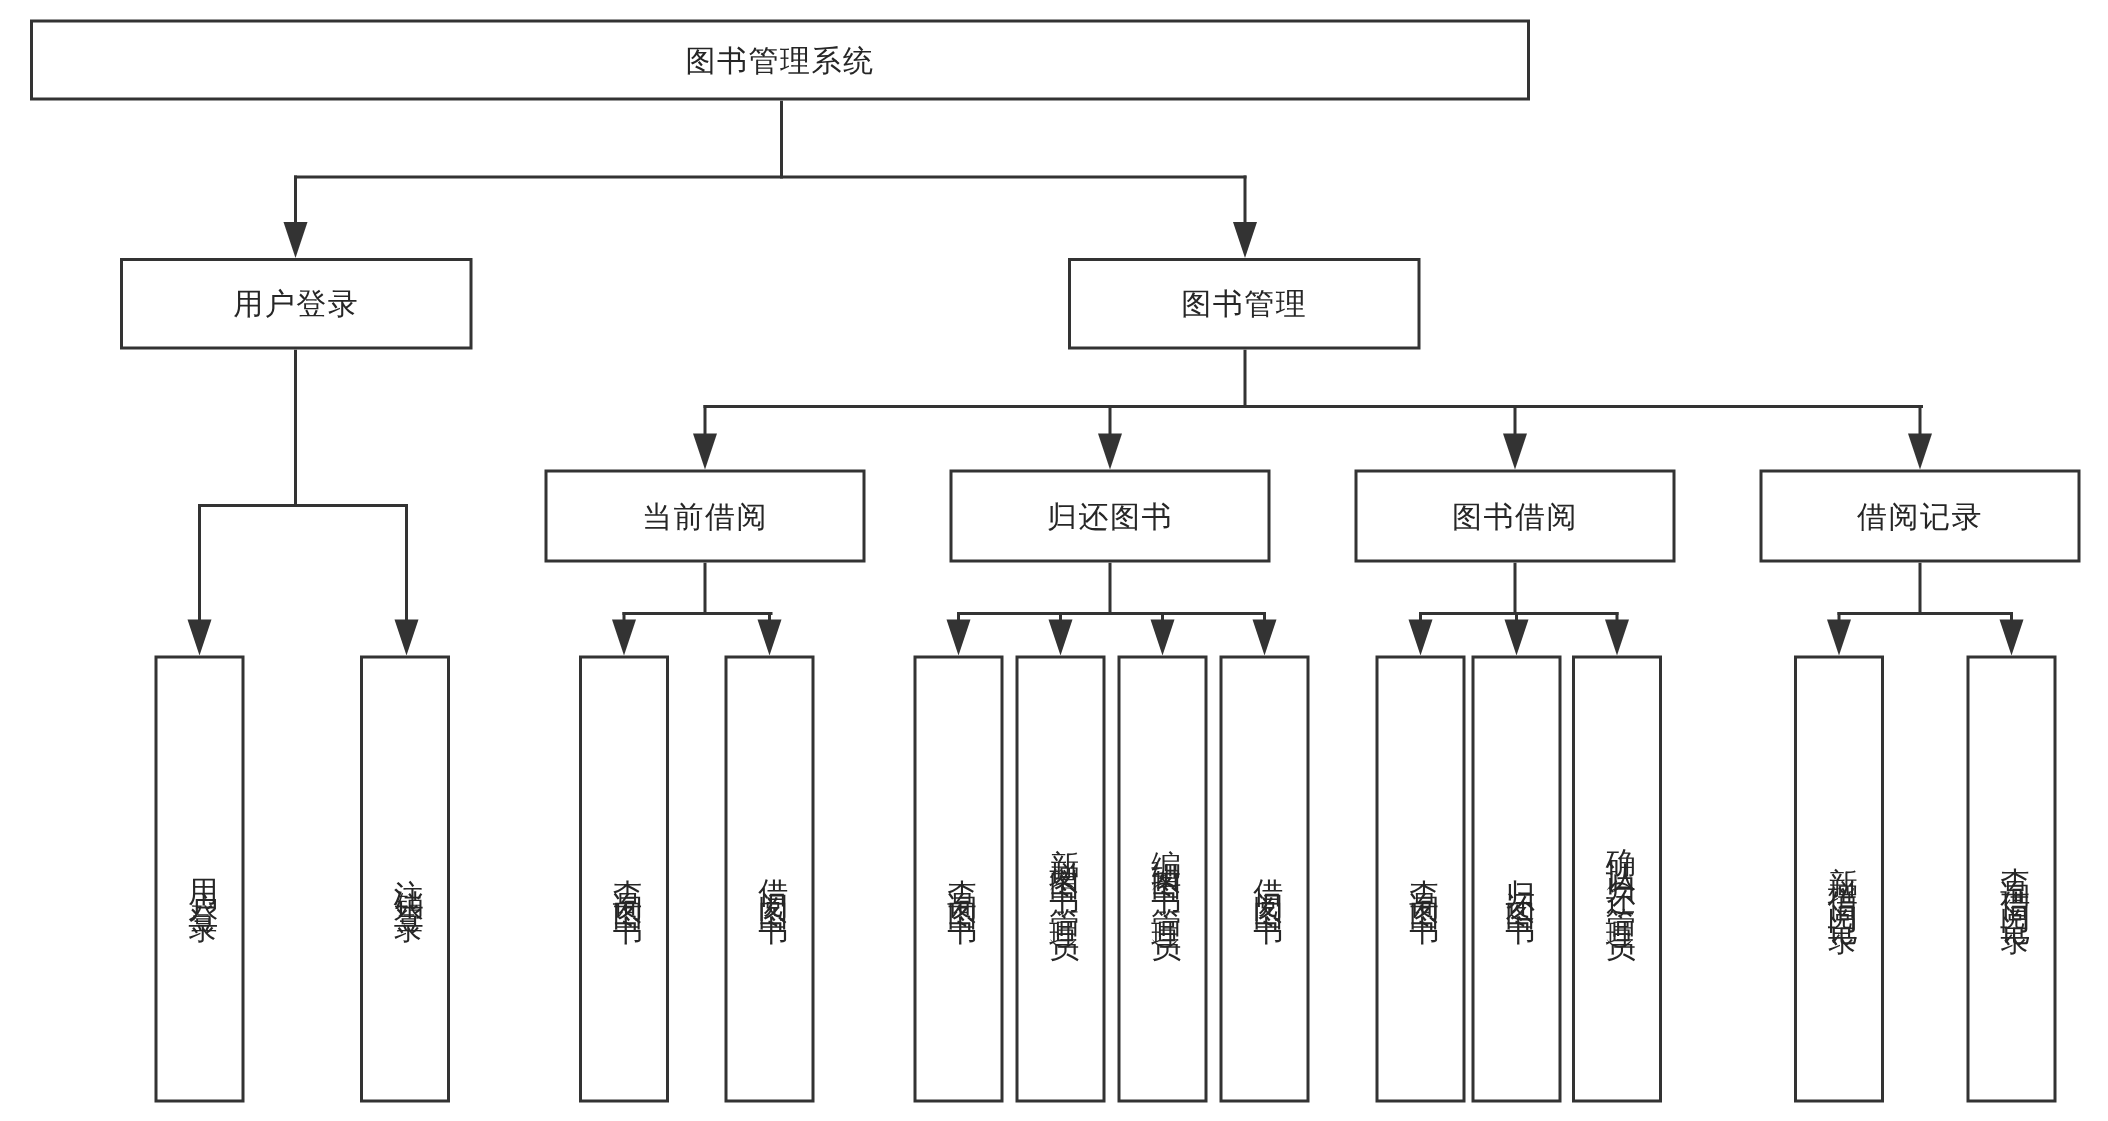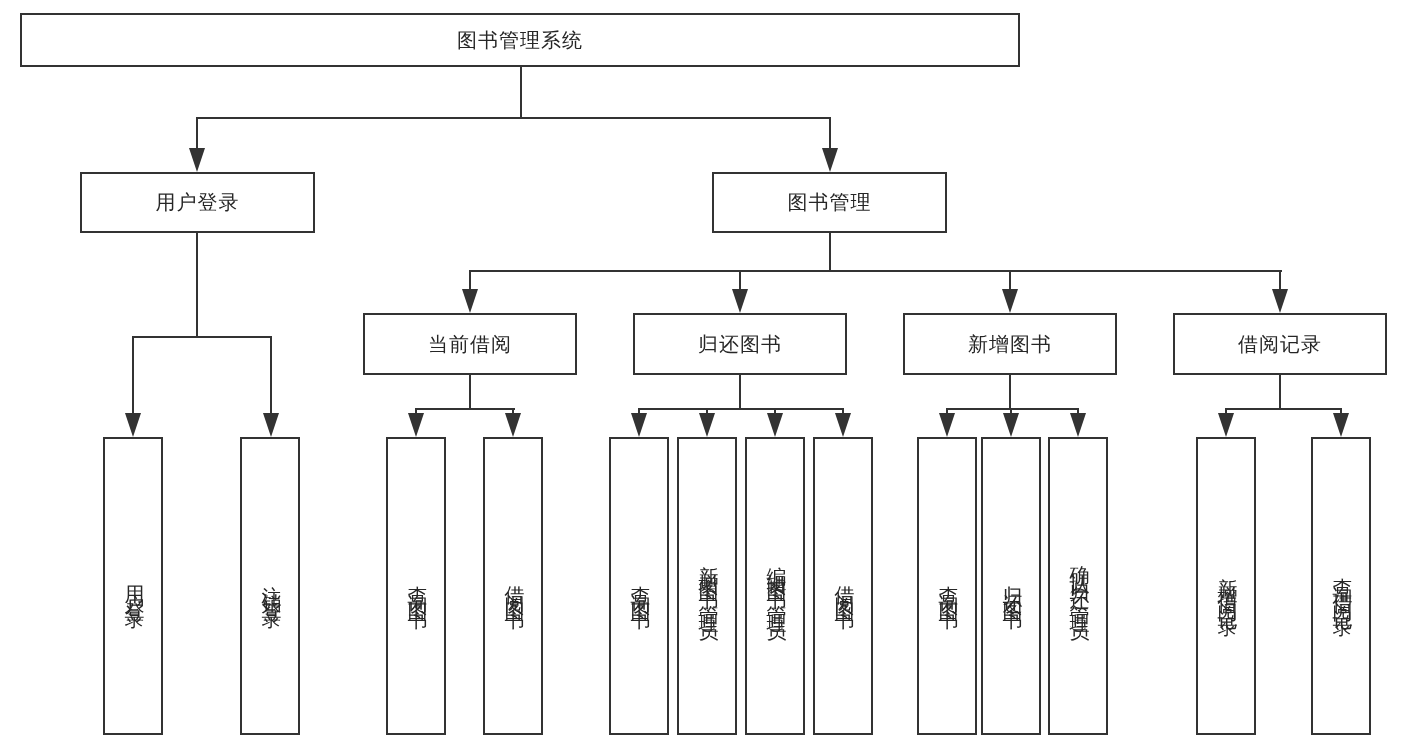--- a/index.html
+++ b/index.html
@@ -128,21 +128,21 @@
     <span>图书管理</span>
   </div>
 
   <div class="node hnode" style="left:363px;top:313px;width:214px;height:62px">
     <span>当前借阅</span>
   </div>
   <div class="node hnode" style="left:633px;top:313px;width:214px;height:62px">
     <span>归还图书</span>
   </div>
   <div class="node hnode" style="left:903px;top:313px;width:214px;height:62px">
-    <span>新增图书</span>
+    <span>图书借阅</span>
   </div>
   <div class="node hnode" style="left:1173px;top:313px;width:214px;height:62px">
     <span>借阅记录</span>
   </div>
 
   <div class="node leaf" style="left:103px">
     <span class="leaf-label">用户登录</span>
   </div>
   <div class="node leaf" style="left:240px">
     <span class="leaf-label">注销登录</span>

